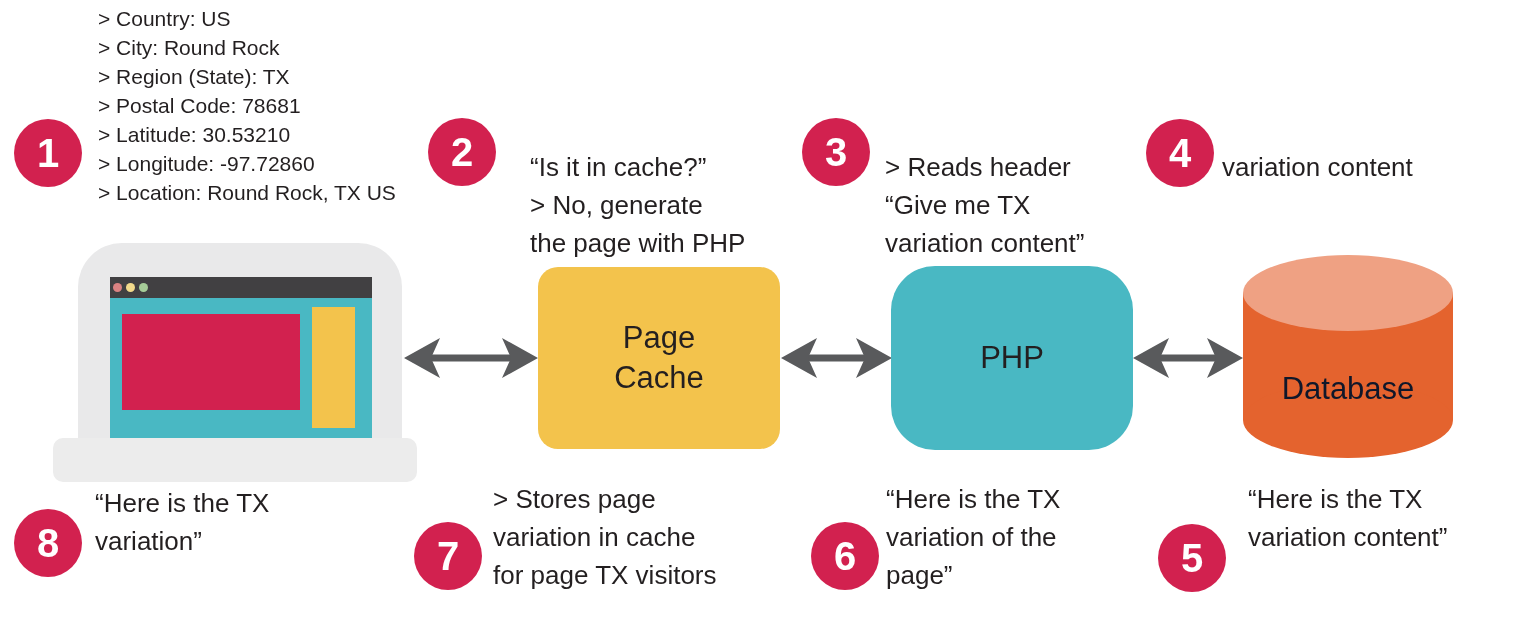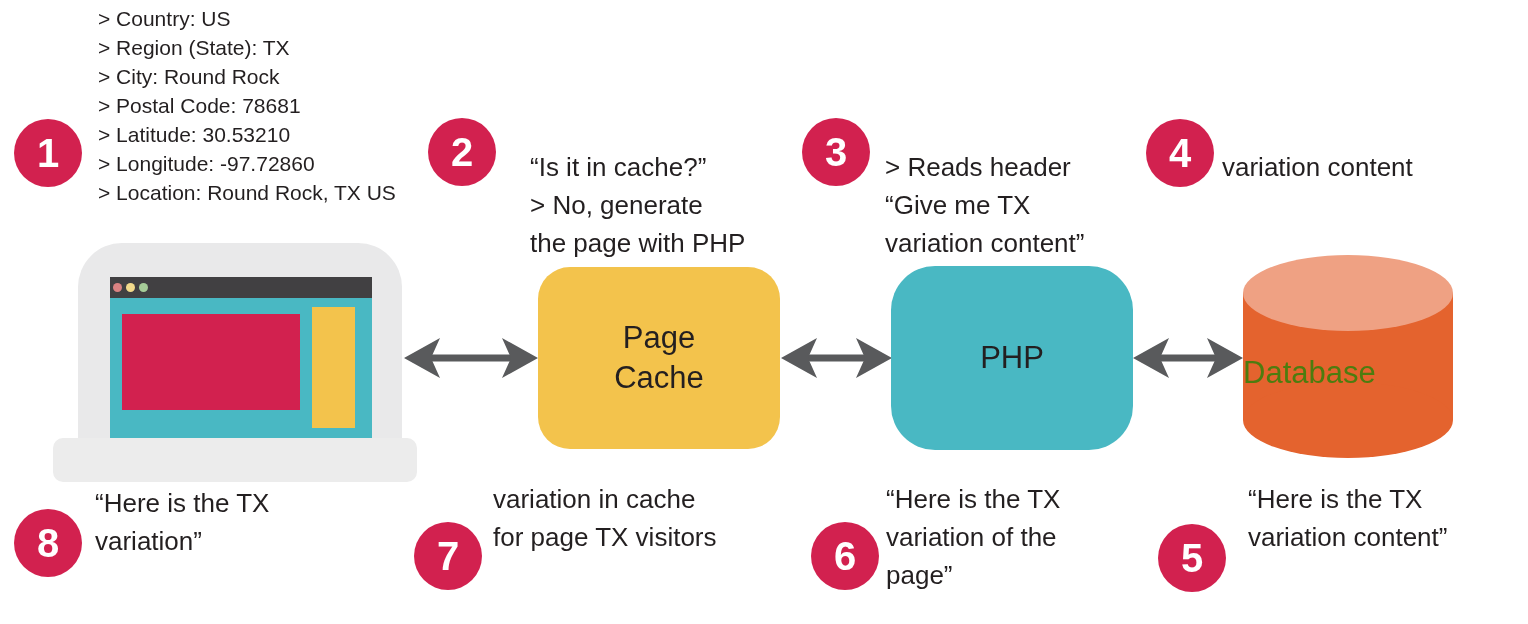--- a/index.html
+++ b/index.html
@@ -24,36 +24,36 @@
                background:#ececec;border-radius:10px;}
   .chrome-bar{position:absolute;left:110px;top:277px;width:262px;height:21px;background:#414042;}
   .dot{position:absolute;width:9px;height:9px;border-radius:50%;top:283px;}
   .viewport{position:absolute;left:110px;top:298px;width:262px;height:140px;background:#49b8c3;}
   .content-block{position:absolute;left:122px;top:314px;width:178px;height:96px;background:#d2214f;}
   .sidebar-block{position:absolute;left:312px;top:307px;width:43px;height:121px;background:#f3c34c;}
 
   
   .node{position:absolute;display:flex;align-items:center;justify-content:center;
         text-align:center;font-size:31px;line-height:40px;color:#231f20;}
-  .node-cache{left:538px;top:267px;width:242px;height:182px;background:#f3c34c;border-radius:32px;}
+  .node-cache{left:538px;top:267px;width:242px;height:182px;background:#f3c34c;border-radius:20px;}
   .node-php{left:891px;top:266px;width:242px;height:184px;background:#49b8c3;border-radius:44px;text-align:right;}
   .db-wrap{position:absolute;left:1243px;top:255px;width:210px;height:203px;}
-  .db-label{position:absolute;left:0;top:100px;width:100%;font-size:31px;color:#4d7c0f;}
+  .db-label{position:absolute;left:0;top:116px;width:100%;text-align:center;font-size:31px;color:#0f172a;}
 
   .arrow{position:absolute;top:336px;height:44px;}
 </style>
 </head>
 <body>
 
 <div class="canvas">
 
   <div class="req">
     <div class="dt">&gt; Country: US</div>
+    <div class="dt">&gt; City: Round Rock</div>
     <div class="dt">&gt; Region (State): TX</div>
-    <div class="dt">&gt; City: Round Rock</div>
     <div class="dt">&gt; Postal Code: 78681</div>
     <div class="dt">&gt; Latitude: 30.53210</div>
     <div class="dt">&gt; Longitude: -97.72860</div>
     <div class="dt">&gt; Location: Round Rock, TX US</div>
   </div>
 
   <div class="badge" style="left:14px;top:119px;">
     <span>1</span>
     </div>
   <div class="badge" style="left:428px;top:118px;">
@@ -94,20 +94,21 @@
   <div class="txt" style="left:1248px;top:480px;">
     <div>“Here is the TX</div>
     <div>variation content”</div>
   </div>
   <div class="txt" style="left:886px;top:480px;">
     <div>“Here is the TX</div>
     <div>variation of the</div>
     <div>page”</div>
   </div>
   <div class="txt" style="left:493px;top:480px;">
+    <div>&gt; Stores page</div>
     <div>variation in cache</div>
     <div>for page TX visitors</div>
   </div>
   <div class="txt" style="left:95px;top:484px;">
     <div>“Here is the TX</div>
     <div>variation”</div>
   </div>
 
   <div>
     <div class="laptop-body"></div>

